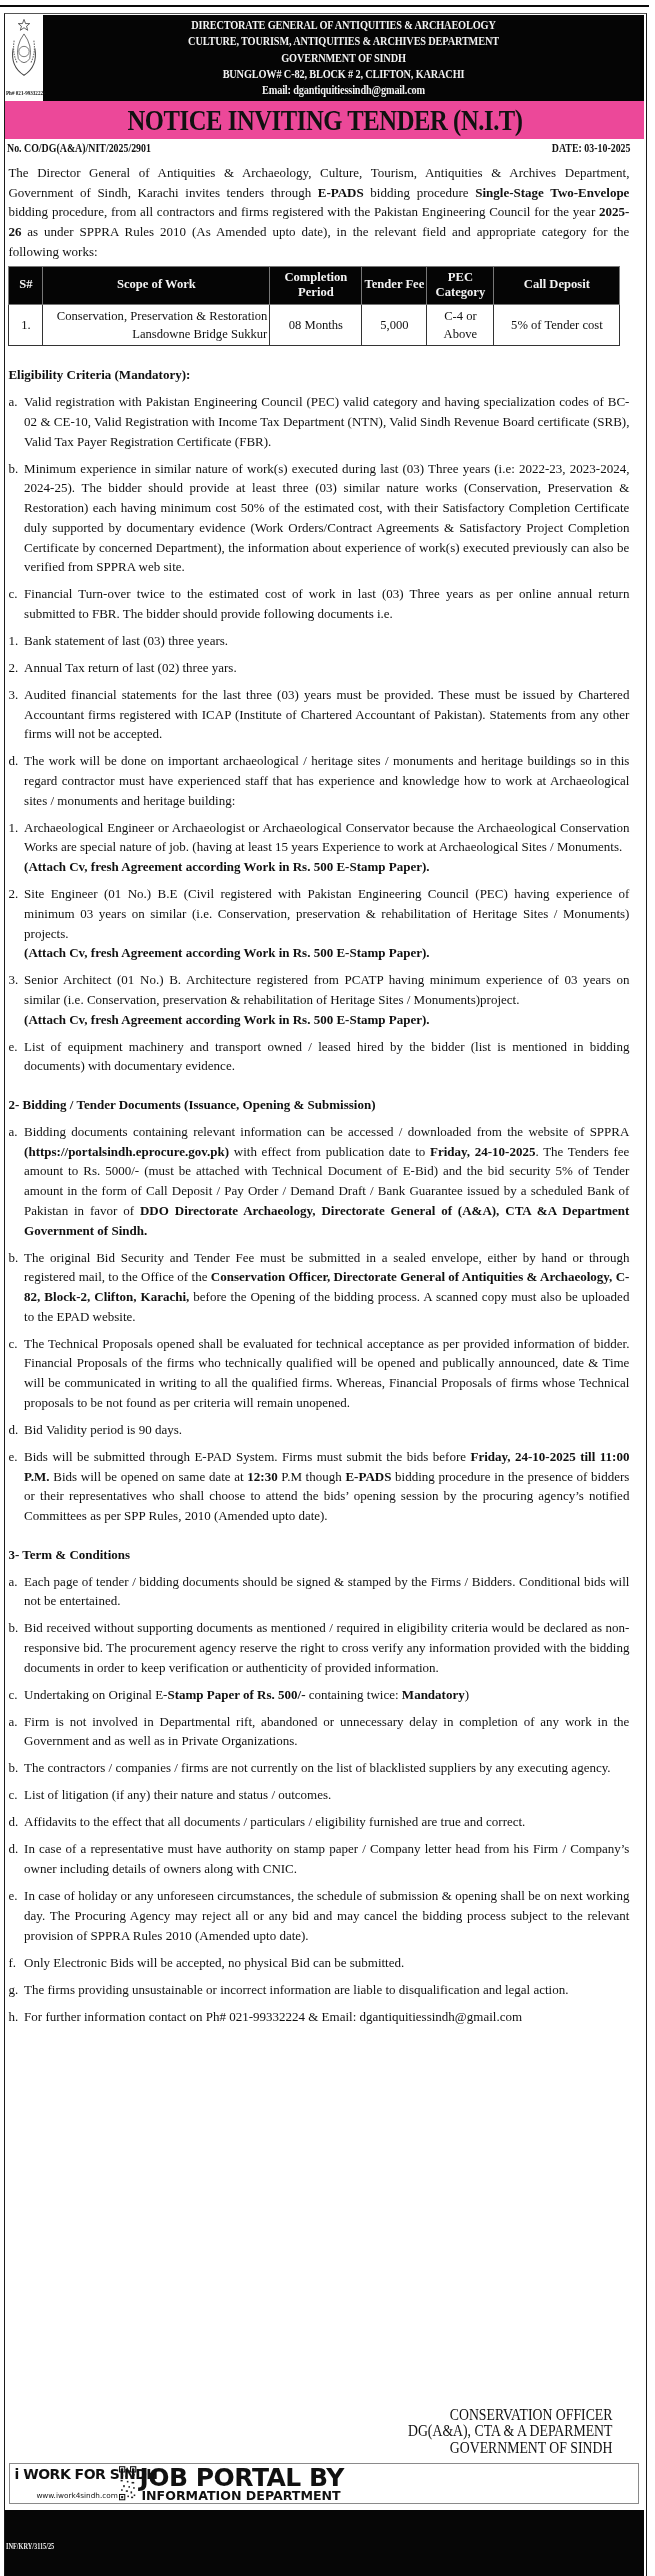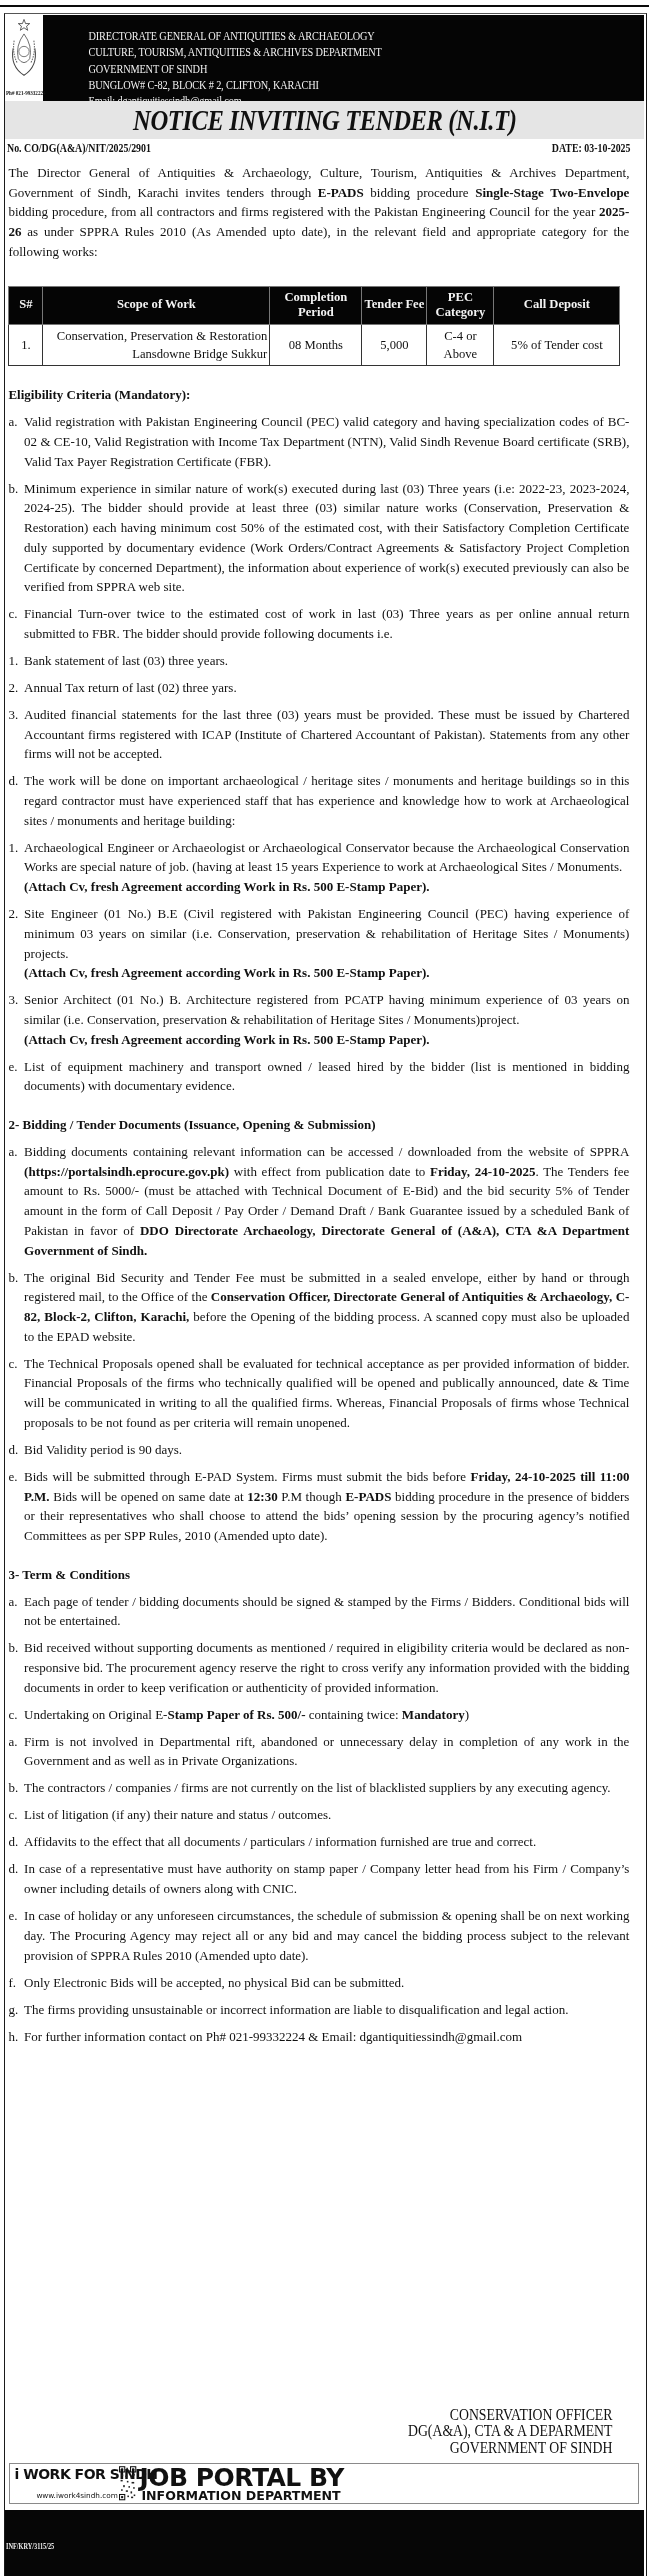--- a/index.html
+++ b/index.html
@@ -5,30 +5,30 @@
   html, body { margin: 0; padding: 0; background: #ffffff; }
   body { width: 656px; height: 2576px; position: relative; overflow: hidden;
          font-family: "Liberation Serif", "DejaVu Serif", serif; color: #111; }
   .top-rule { position: absolute; left: 0; top: 4.7px; width: 649px; height: 2.1px; background: #0a0a0a; }
   .frame { position: absolute; left: 3.7px; top: 13px; width: 643px; height: 2563px;
            border-left: 1.6px solid #1a1a1a; border-right: 1.6px solid #1a1a1a; border-top: 1.6px solid #555; box-sizing: border-box; }
   .header { position: absolute; left: 5.2px; top: 14.7px; width: 639px; height: 87px; background: #050505; }
   .logo-box { position: absolute; left: 5.2px; top: 14.7px; width: 38px; height: 87px; background: #fff; }
   .logo { position: absolute; left: 9.4px; top: 17px; width: 30px; height: 68px; }
   .logo-phone { position: absolute; left: 6.3px; top: 90px; width: 37px; font-size: 5.8px; font-weight: bold; text-align: center; white-space: nowrap; transform: scaleX(0.88); transform-origin: left; }
-  .hdr-lines { position: absolute; left: 47px; top: 28px; width: 593px; color: #f2f2f2; font-weight: normal; }
+  .hdr-lines { position: absolute; left: 47px; top: 17px; width: 593px; text-align: center; color: #f2f2f2; font-weight: bold; }
   .hdr-lines div { font-size: 12px; line-height: 16.3px; letter-spacing: -0.2px; transform: scaleX(0.86); }
-  .nit-band { position: absolute; left: 5.2px; top: 101px; width: 639px; height: 38px; background: #e5e5e5; text-align: center; font-style: italic; }
+  .nit-band { position: absolute; left: 5.2px; top: 101px; width: 639px; height: 38px; background: #ec4899; text-align: center; }
   .nit-title { font-size: 30px; font-weight: bold; line-height: 38px; letter-spacing: -0.5px; display: inline-block; transform: scaleX(0.82); }
   .ref-line { position: absolute; left: 7.3px; top: 142px; width: 623px; font-weight: bold; font-size: 11.5px; }
   .ref-no { position: absolute; left: 0; top: 0; transform: scaleX(0.86); transform-origin: left; }
   .ref-date { position: absolute; right: 0; top: 0; transform: scaleX(0.86); transform-origin: right; }
   .content { position: absolute; left: 8.4px; top: 163px; width: 621px; font-size: 13px; line-height: 19.7px; }
   p { margin: 0; text-align: justify; }
-  .intro { text-indent: 0; margin-bottom: 24px; }
+  .intro { text-indent: 0; margin-bottom: 4px; }
   table.works { width: 612px; border-collapse: collapse; margin: 3.1px 0 3.1px 0; font-size: 12.6px; }
   table.works th { background: #050505; color: #f4f4f4; font-weight: bold; line-height: 15.7px; padding: 3.1px 1px; border: 0.5px solid #777; }
   table.works td { border: 1px solid #333; text-align: center; line-height: 18px; padding: 2.1px 2.1px; vertical-align: middle; }
   table.works td.scope { text-align: right; }
   .h-section { font-weight: bold; margin-top: 19px; margin-bottom: 7.3px; }
   .item { position: relative; padding-left: 15.7px; margin-bottom: 7.3px; text-align: justify; }
   .item .mk { position: absolute; left: 0; top: 0; }
   b { font-weight: bold; }
   .signature { position: absolute; left: 339px; top: 2407px; width: 294px; text-align: right; font-weight: normal; font-size: 16px; line-height: 16.3px; }
   .signature div { transform: scaleX(0.86); }
@@ -131,21 +131,21 @@
   <div class="item"><span class="mk">e.</span><span>Bids will be submitted through E-PAD System. Firms must submit the bids before </span><b>Friday, 24-10-2025 till 11:00 P.M.</b><span> Bids will be opened on same date at </span><b>12:30</b><span> P.M though </span><b>E-PADS</b><span> bidding procedure in the presence of bidders or their representatives who shall choose to attend the bids’ opening session by the procuring agency’s notified Committees as per SPP Rules, 2010 (Amended upto date).</span></div>
 
   <div class="h-section">3- Term &amp; Conditions</div>
 
   <div class="item"><span class="mk">a.</span><span>Each page of tender / bidding documents should be signed &amp; stamped by the Firms / Bidders. Conditional bids will not be entertained.</span></div>
   <div class="item"><span class="mk">b.</span><span>Bid received without supporting documents as mentioned / required in eligibility criteria would be declared as non-responsive bid. The procurement agency reserve the right to cross verify any information provided with the bidding documents in order to keep verification or authenticity of provided information.</span></div>
   <div class="item"><span class="mk">c.</span><span>Undertaking on Original E-</span><b>Stamp Paper of Rs. 500/-</b><span> containing twice: </span><b>Mandatory</b><span>)</span></div>
   <div class="item"><span class="mk">a.</span><span>Firm is not involved in Departmental rift, abandoned or unnecessary delay in completion of any work in the Government and as well as in Private Organizations.</span></div>
   <div class="item"><span class="mk">b.</span><span>The contractors / companies / firms are not currently on the list of blacklisted suppliers by any executing agency.</span></div>
   <div class="item"><span class="mk">c.</span><span>List of litigation (if any) their nature and status / outcomes.</span></div>
-  <div class="item"><span class="mk">d.</span><span>Affidavits to the effect that all documents / particulars / information furnished are true and correct.</span></div>
+  <div class="item"><span class="mk">d.</span><span>Affidavits to the effect that all documents / particulars / eligibility furnished are true and correct.</span></div>
   <div class="item"><span class="mk">d.</span><span>In case of a representative must have authority on stamp paper / Company letter head from his Firm / Company’s owner including details of owners along with CNIC.</span></div>
   <div class="item"><span class="mk">e.</span><span>In case of holiday or any unforeseen circumstances, the schedule of submission &amp; opening shall be on next working day. The Procuring Agency may reject all or any bid and may cancel the bidding process subject to the relevant provision of SPPRA Rules 2010 (Amended upto date).</span></div>
   <div class="item"><span class="mk">f.</span><span>Only Electronic Bids will be accepted, no physical Bid can be submitted.</span></div>
   <div class="item"><span class="mk">g.</span><span>The firms providing unsustainable or incorrect information are liable to disqualification and legal action.</span></div>
   <div class="item"><span class="mk">h.</span><span>For further information contact on Ph# 021-99332224 &amp; Email: dgantiquitiessindh@gmail.com</span></div>
 </div>
 
 <div class="signature">
   <div>CONSERVATION OFFICER</div>
   <div>DG(A&amp;A), CTA &amp; A DEPARMENT</div>

